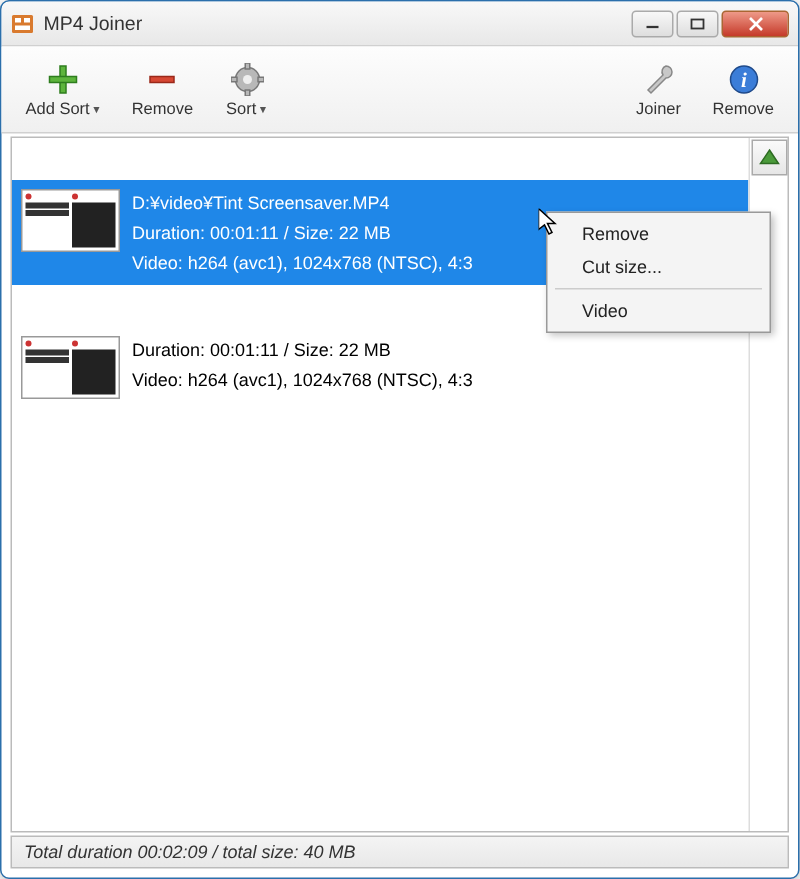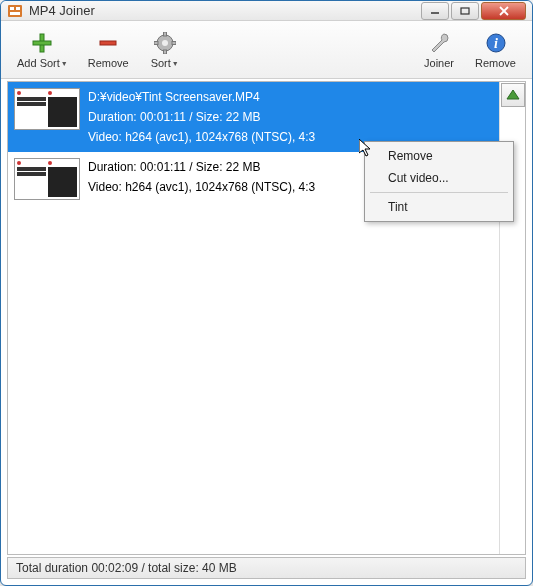--- a/index.html
+++ b/index.html
@@ -1,54 +1,54 @@
 <!DOCTYPE html>
 <html><head>
 <meta charset="utf-8">
 <style>
 * { box-sizing: border-box; margin: 0; padding: 0; }
 body { font-family: "Segoe UI", Tahoma, sans-serif; font-size: 12px; background: #fff; width: 533px; height: 586px; overflow: hidden; }
 
 .window { width: 533px; height: 586px; background: #fff; border: 1px solid #2b6fab; border-radius: 6px; box-shadow: 0 2px 10px rgba(0,0,0,0.3); display: flex; flex-direction: column; position: relative; }
 
-.titlebar { height: 20px; background: linear-gradient(#f8f8f8,#e8e8e8); border-bottom: 1px solid #d0d0d0; display: flex; align-items: center; padding: 0 6px; border-radius: 6px 6px 0 0; position: relative; }
+.titlebar { height: 30px; background: linear-gradient(#f8f8f8,#e8e8e8); border-bottom: 1px solid #d0d0d0; display: flex; align-items: center; padding: 0 6px; border-radius: 6px 6px 0 0; position: relative; }
 .titlebar .app-icon { width: 16px; height: 16px; margin-right: 6px; }
 .titlebar .title { flex: 1; font-size: 13px; color: #333; }
 .win-controls { display: flex; gap: 2px; }
 .win-btn { width: 28px; height: 18px; border: 1px solid #aaa; border-radius: 3px; background: linear-gradient(#f8f8f8,#dedede); display: flex; align-items: center; justify-content: center; font-size: 10px; }
 .win-close { width: 45px; background: linear-gradient(#e98,#c53a2a); border-color: #a63; color: #fff; font-weight: bold; }
 
 .toolbar { height: 58px; background: linear-gradient(#fdfdfd,#f0f0f0); border-bottom: 1px solid #d0d0d0; display: flex; align-items: center; padding: 4px 8px; gap: 4px; }
 .tool-item { display: flex; flex-direction: column; align-items: center; justify-content: center; padding: 2px 8px; cursor: pointer; min-width: 48px; }
 .tool-icon { width: 24px; height: 24px; display: flex; align-items: center; justify-content: center; }
 .tool-label { font-size: 11px; color: #333; margin-top: 2px; white-space: nowrap; }
 .tool-sep { flex: 1; }
 .dropdown-arrow { font-size: 7px; color: #555; position: relative; top: -1px; margin-left: 1px;}
 
 .content { flex: 1; display: flex; border: 1px solid #bbb; margin: 2px 6px; background: #fff; position: relative; }
 .list { flex: 1; overflow: hidden; }
-.item { display: flex; padding: 6px; gap: 8px; align-items: flex-start; }
+.item { display: flex; padding: 6px; gap: 8px; align-items: flex-start; margin-top: 28px; }
 .item.selected { background: #1f87e8; color: #fff; }
 .thumb { width: 66px; height: 42px; background: #fff; border: 1px solid #999; display: flex; padding: 2px; gap: 2px; flex-shrink: 0; }
 .thumb-col { flex: 1; display: flex; flex-direction: column; gap: 1px; }
 .thumb-bar { height: 4px; background: #333; }
 .thumb-dot { width: 4px; height: 4px; border-radius: 50%; background: #c33; margin-bottom: 1px; }
 .thumb-block { flex: 1; background: #222; }
 .item-text { display: flex; flex-direction: column; gap: 2px; font-size: 12px; line-height: 1.5; }
 
 .side-btns { width: 26px; display: flex; flex-direction: column; border-left: 1px solid #ddd; }
 .side-btn { width: 24px; height: 24px; margin: 1px; border: 1px solid #aaa; background: linear-gradient(#fafafa,#e6e6e6); display: flex; align-items: center; justify-content: center; }
 
 .context-menu { position: absolute; left: 363px; top: 140px; width: 150px; background: #f4f4f4; border: 1px solid #999; box-shadow: 2px 2px 5px rgba(0,0,0,0.25); padding: 3px; z-index: 100; }
 .menu-item { padding: 4px 20px; font-size: 12px; color: #222; cursor: pointer; }
 .menu-sep { height: 1px; background: #ccc; margin: 3px 2px; }
 
 .cursor { position: absolute; left: 358px; top: 138px; z-index: 200; pointer-events: none; }
 
-.statusbar { height: 22px; border-top: 1px solid #ccc; background: linear-gradient(#f4f4f4,#e8e8e8); display: flex; align-items: center; padding: 0 8px; font-size: 12px; color: #333; margin: 0 6px 6px; border: 1px solid #bbb; border-top: 1px solid #bbb; }
+.statusbar { height: 22px; border-top: 1px solid #ccc; background: linear-gradient(#f4f4f4,#e8e8e8); display: flex; align-items: center; padding: 0 8px; font-size: 12px; color: #333; margin: 0 6px 6px; border: 1px solid #bbb; border-top: 1px solid #bbb; font-style: italic; }
 
 .app-icon-svg { width:16px; height:16px; }
 </style>
 </head>
 <body>
 
 <div class="window">
 
   <div class="titlebar">
     <span class="app-icon">
@@ -181,22 +181,22 @@
       </div>
     </div>
   </div>
 
   <div class="statusbar">
     <span>Total duration 00:02:09 / total size: 40 MB</span>
   </div>
 
   <div class="context-menu">
     <div class="menu-item">Remove</div>
-    <div class="menu-item">Cut video...</div>
+    <div class="menu-item">Cut size...</div>
     <div class="menu-sep"></div>
-    <div class="menu-item">Tint</div>
+    <div class="menu-item">Video</div>
   </div>
 
   <svg class="cursor" width="16" height="20">
     <polygon points="0,0 0,14 4,11 7,17 9,16 6,10 11,10" fill="#fff" stroke="#000" stroke-width="1"></polygon>
   </svg>
 
 </div>
 
 </body></html>

